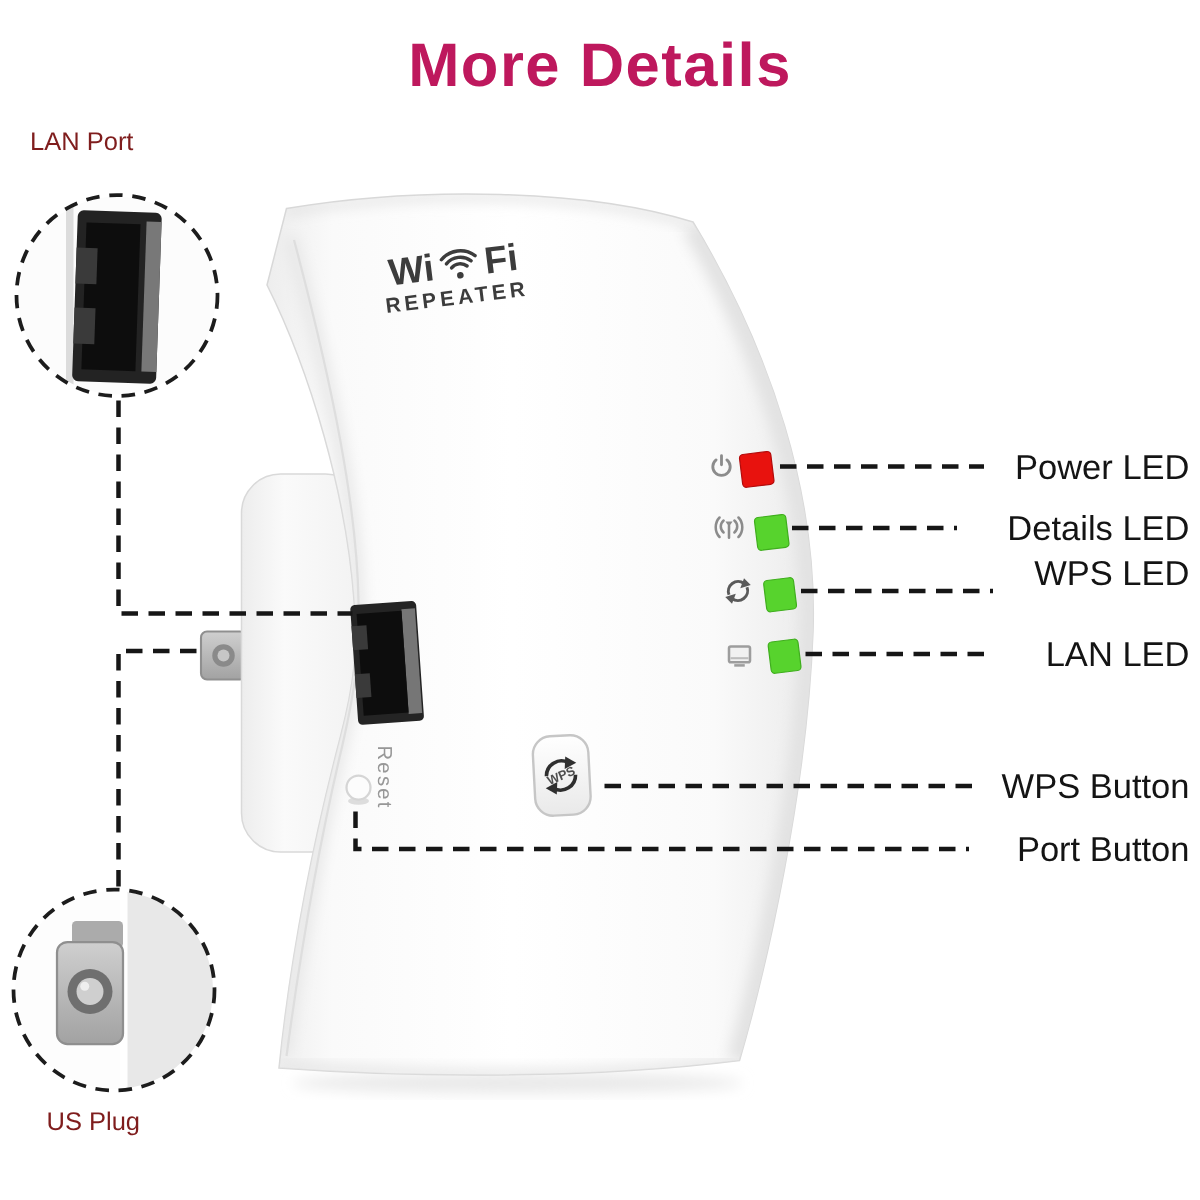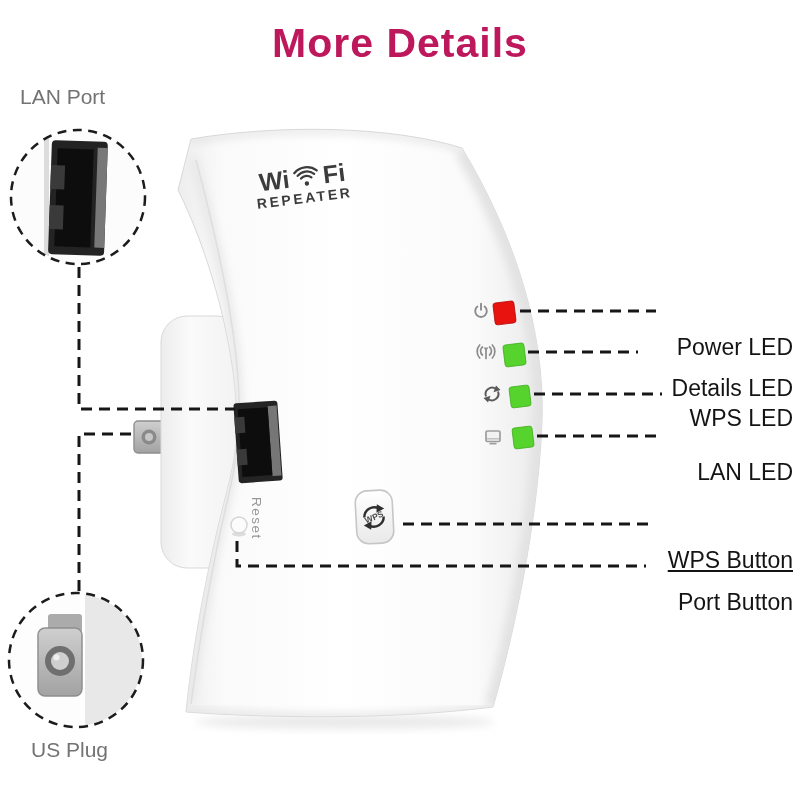--- a/index.html
+++ b/index.html
@@ -2,26 +2,26 @@
 <html><head>
 <meta charset="utf-8">
 <style>
   html,body{margin:0;padding:0;background:#ffffff;}
   #stage{position:relative;width:800px;height:800px;background:#ffffff;overflow:hidden;
          font-family:"Liberation Sans","DejaVu Sans",sans-serif;color:#181818;}
   #art{position:absolute;left:0;top:0;}
   .txt{position:absolute;white-space:nowrap;}
   .page-title{left:0;right:0;top:20px;text-align:center;font-size:41px;font-weight:bold;
               letter-spacing:1px;color:#be185d;}
-  .callout-label{font-size:21px;color:#737373;}
+  .callout-label{font-size:17px;color:#7f1d1d;}
   .lan-port-label{left:20px;top:85px;}
   .us-plug-label{left:31px;top:738px;}
-  .ann{font-size:23px;color:#141414;right:7px;text-align:right;line-height:24px;margin-top:36px;}
+  .ann{font-size:23px;color:#141414;right:7px;text-align:right;line-height:24px;}
   .ann-power{top:299px;} .ann-wireless{top:340px;} .ann-wpsled{top:370px;}
-  .ann-lanled{top:424px;} .ann-wpsbtn{top:512px;text-decoration:underline;} .ann-resetbtn{top:554px;}
+  .ann-lanled{top:424px;} .ann-wpsbtn{top:512px;} .ann-resetbtn{top:554px;}
   .wifi-logo{left:243px;top:163px;width:120px;transform:rotate(-7deg);color:#3c3c3c;text-align:center;}
   .wifi-row{display:flex;align-items:flex-end;justify-content:center;gap:2px;}
   .wifi-word{font-size:25px;font-weight:bold;line-height:24px;}
   .repeater-line{font-size:14px;font-weight:bold;letter-spacing:2.6px;margin-top:1px;}
   .reset-vertical{left:249px;top:497px;writing-mode:vertical-rl;font-size:13.5px;
                   letter-spacing:1.5px;color:#979797;}
 </style>
 </head>
 <body>
 

